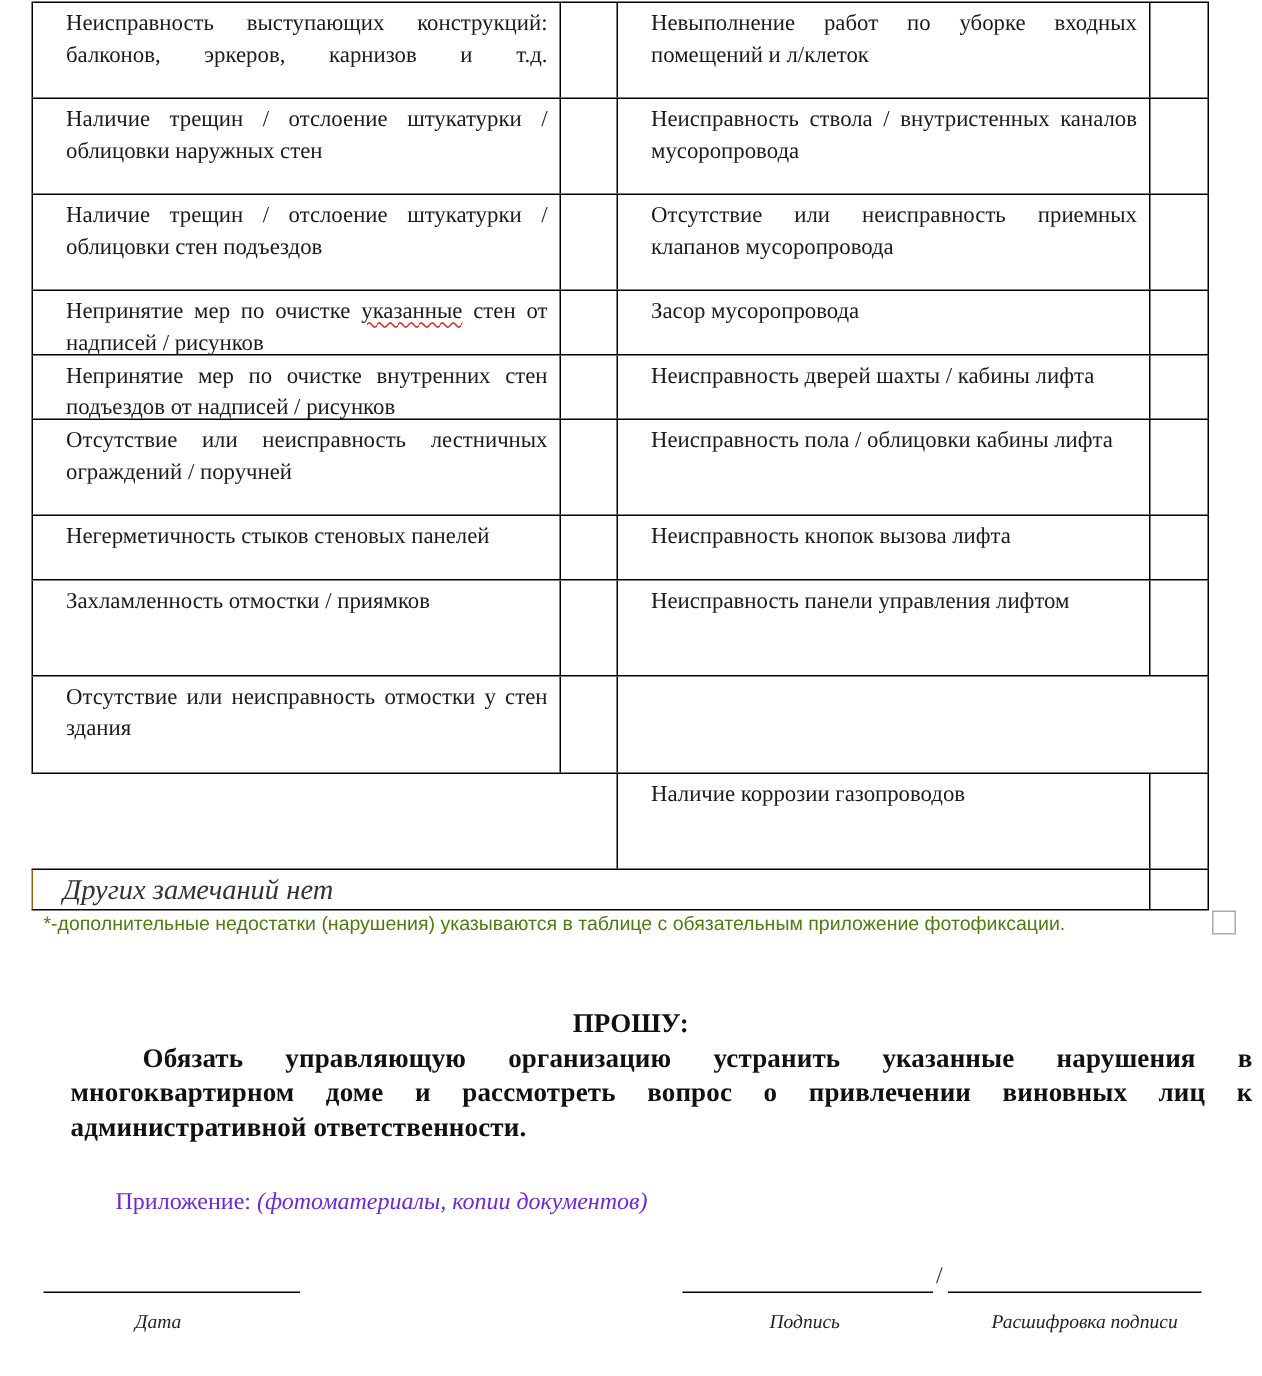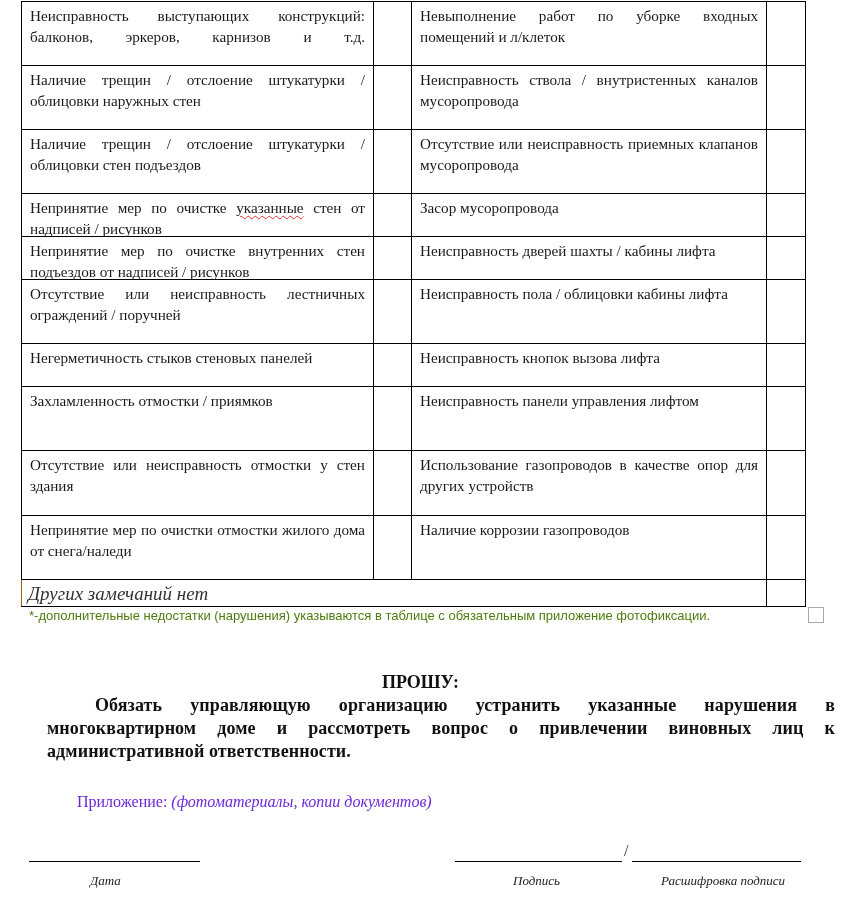--- a/index.html
+++ b/index.html
@@ -2,21 +2,21 @@
 <html><head>
 <meta charset="utf-8">
 <style>
   html, body { margin: 0; padding: 0; background: #ffffff; }
   body { width: 841px; height: 917px; position: relative; overflow: hidden; color: #111; }
   .serif { font-family: Liberation Serif, serif; }
   .sans { font-family: "Liberation Sans", "DejaVu Sans", sans-serif; }
 
   #tbl { position: absolute; left: 21px; top: 0; width: 786px; }
   .row { position: absolute; left: 0; width: 785px; border-bottom: 1px solid #000; }
-  .cell { position: absolute; top: 0; bottom: 0; box-sizing: border-box; }
+  .cell { position: absolute; top: 0; bottom: 0; box-sizing: border-box; padding-left: 14px; }
   .c1 { left: 0; width: 353px; border-left: 1px solid #000; border-right: 1px solid #000; }
   .c2 { left: 353px; width: 38px; border-right: 1px solid #000; }
   .c3 { left: 391px; width: 355px; border-right: 1px solid #000; }
   .c4 { left: 746px; width: 39px; border-right: 1px solid #000; }
   .txt { font-family: "Liberation Serif", "DejaVu Serif", serif; font-size: 15.2px; line-height: 21px;
          padding: 3px 8px 0 8px; text-align: justify; text-align-last: left; color: #1a1a1a; }
   .txt.wide { text-align-last: justify; }
   .spell { text-decoration: underline wavy #d33; text-decoration-thickness: 1px; text-underline-offset: 2px; }
   .topline { position: absolute; left: 0; top: 1px; width: 785px; height: 1px; background: #000; }
 
@@ -130,30 +130,24 @@
         <div class="txt">Неисправность панели управления лифтом</div>
       </div>
     <div class="cell c4"></div>
   </div>
 
   <div class="row" style="top:451px;height:64px;">
     <div class="cell c1">
         <div class="txt">Отсутствие или неисправность отмостки у стен здания</div>
       </div>
     <div class="cell c2"></div>
-    <div class="cell c3">
-        <div class="txt">Использование газопроводов в качестве опор для других устройств</div>
-      </div>
     <div class="cell c4"></div>
   </div>
 
   <div class="row" style="top:516px;height:63px;">
-    <div class="cell c1">
-        <div class="txt">Непринятие мер по очистки отмостки жилого дома от снега/наледи</div>
-      </div>
     <div class="cell c2"></div>
     <div class="cell c3">
         <div class="txt">Наличие коррозии газопроводов</div>
       </div>
     <div class="cell c4"></div>
   </div>
 
   <div class="row" style="top:580px;height:26px;">
     <div class="cell" style="left:0;width:746px;border-left:1px solid #a16207;border-right:1px solid #000;">
       <div class="others">Других замечаний нет</div>

